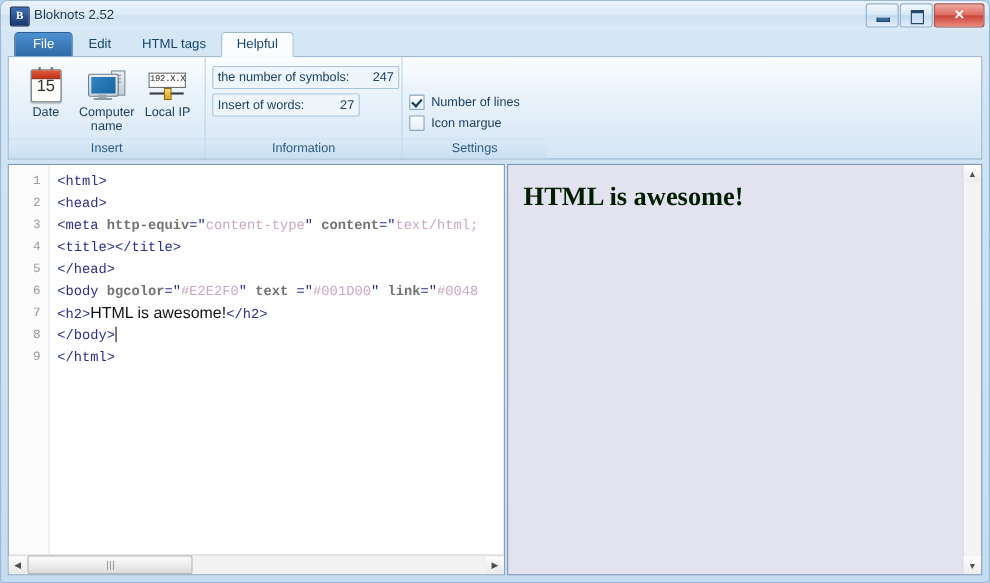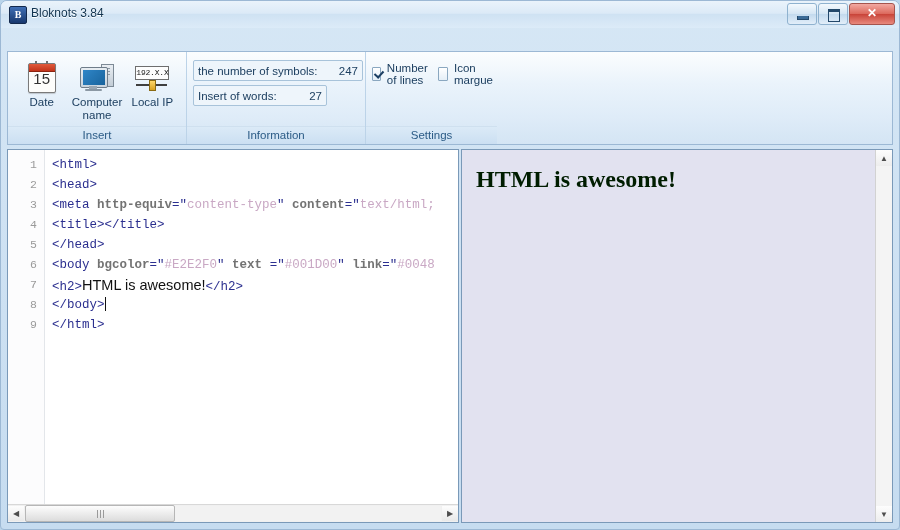--- a/index.html
+++ b/index.html
@@ -141,21 +141,21 @@
     display:flex;align-items:center;
     background:#eef5fb;border:1px solid #a8c3da;border-radius:2px;
     height:19px;padding:0 4px;font-size:11.5px;color:#1d3f60;
   }
   .infofield .lbl{flex:0 0 auto;}
   .infofield .val{margin-left:auto;padding-left:12px;color:#1d3f60;}
   .if-symbols{width:160px;}
   .if-words{width:124px;}
 
   
-  .checkwrap{display:flex;flex-direction:row;gap:5px;padding-top:5px;}
+  .checkwrap{display:flex;flex-direction:column;gap:5px;padding-top:5px;margin-top:24px;}
   .chk{display:flex;align-items:center;font-size:11.5px;color:#1d3f60;cursor:default;}
   .chk .box{
     width:12px;height:12px;margin-right:6px;
     border:1px solid #8aa7c0;background:linear-gradient(to bottom,#ffffff,#e4eef7);
     position:relative;border-radius:1px;
   }
   .chk .box.on:after{
     content:"";position:absolute;left:3px;top:1px;width:4px;height:7px;
     border:solid #1c3f63;border-width:0 2px 2px 0;transform:rotate(42deg);
   }
@@ -234,35 +234,41 @@
     background:linear-gradient(to bottom,#fdfdfd,#ededed);
   }
 </style>
 </head>
 <body>
 
 <div class="window">
 
   <div class="titlebar">
     <div class="app-icon">B</div>
-    <div class="title-text">Bloknots 3.84</div>
+    <div class="title-text">Bloknots 2.52</div>
     <div class="winbtns">
       <div class="wbtn">
         <span class="min-bar"></span>
       </div>
       <div class="wbtn">
         <span class="max-box"></span>
       </div>
       <div class="wbtn close">
         <span class="glyph">✕</span>
       </div>
     </div>
   </div>
 
   <div class="tabstrip">
+    <div class="tabs">
+      <div class="tab file">File</div>
+      <div class="tab">Edit</div>
+      <div class="tab">HTML tags</div>
+      <div class="tab active">Helpful</div>
+    </div>
     <div class="tabline"></div>
   </div>
 
   <div class="ribbon">
 
     <div class="group" style="width:178px;">
       <div class="group-body">
         <div class="bigbtn">
           <div class="ico">
             <div class="cal">

